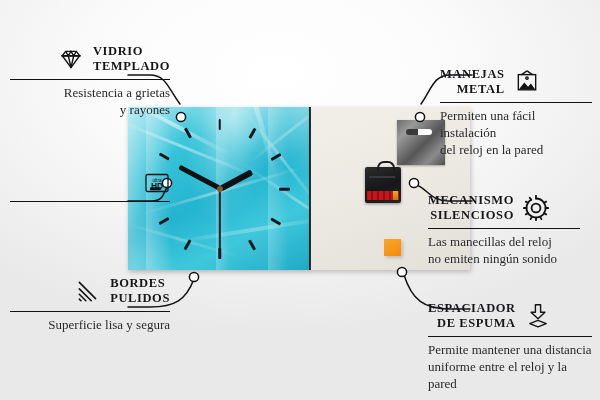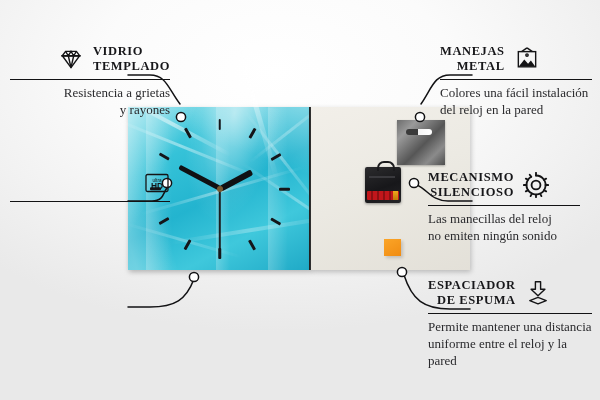--- a/index.html
+++ b/index.html
@@ -154,21 +154,21 @@
 
   
   #connectors {
     position:absolute; left:0; top:0; width:600px; height:400px;
     pointer-events:none;
   }
 
   
   .feature { position: absolute; }
   .feature.left  { text-align: right; }
-  .feature.right { text-align: left; }
+  .feature.right { text-align: left; margin-top: 23px; }
 
   .f-head {
     display: flex;
     align-items: center;
     gap: 9px;
     justify-content: flex-start;
   }
   .feature.left .f-head { justify-content: flex-end; }
 
   .f-title {
@@ -315,37 +315,53 @@
         <svg viewBox="0 0 26 24" fill="none" stroke="currentColor" stroke-width="1.3">
           <rect x="2" y="3.5" width="22" height="17" rx="1.5"></rect>
           <text x="13" y="10.6" font-family="Liberation Sans, sans-serif" font-size="4.6" fill="currentColor" stroke="none" text-anchor="middle">ultra</text>
           <text x="13" y="18" font-family="Liberation Sans, sans-serif" font-size="8.4" font-weight="bold" fill="currentColor" stroke="none" text-anchor="middle">HD</text>
         </svg>
       </span>
     </div>
     <div class="f-rule" style="width: 100%;"></div>
   </div>
 
+  <div class="feature left" id="feat-bordes">
+    <div class="f-head">
+      <span class="f-icon">
+        <svg viewBox="0 0 24 24" fill="none" stroke="currentColor" stroke-width="1.5" stroke-linecap="round">
+          <path d="M4 4 L19 19"></path>
+          <path d="M4 10 L15 21"></path>
+          <path d="M4 15 L10 21"></path>
+          <path d="M4 19.5 L5.5 21"></path>
+        </svg>
+      </span>
+      <div class="f-title">BORDES
+PULIDOS</div>
+    </div>
+    <div class="f-rule" style="width: 100%;"></div>
+    <div class="f-desc">Superficie lisa y segura</div>
+  </div>
 
   <div class="feature right" id="feat-manejas">
     <div class="f-head">
       <div class="f-title">MANEJAS
 METAL</div>
       <span class="f-icon">
         <svg viewBox="0 0 24 24" fill="none" stroke="currentColor" stroke-width="1.3">
           <path d="M12 1.8 L7 5.2"></path>
             <path d="M12 1.8 L17 5.2"></path>
           <rect x="4" y="5.2" width="16" height="14"></rect>
           <circle cx="12" cy="8.4" r="1.1"></circle>
           <path d="M4.6 18.6 L9.5 12.4 L13 16.4 L15.6 13.4 L19.4 18.6 Z" fill="currentColor" stroke="none"></path>
         </svg>
       </span>
     </div>
     <div class="f-rule" style="width: 100%;"></div>
-    <div class="f-desc">Colores una fácil instalación
+    <div class="f-desc">Permiten una fácil instalación
 del reloj en la pared</div>
   </div>
 
   <div class="feature right" id="feat-mecanismo">
     <div class="f-head">
       <div class="f-title">MECANISMO
 SILENCIOSO</div>
       <span class="f-icon">
         <svg viewBox="0 0 24 24" fill="none" stroke="currentColor" stroke-width="1.7" stroke-linecap="round">
           <path d="M12 3.2 a8.8 8.8 0 1 1 -4.4 1.2"></path>

